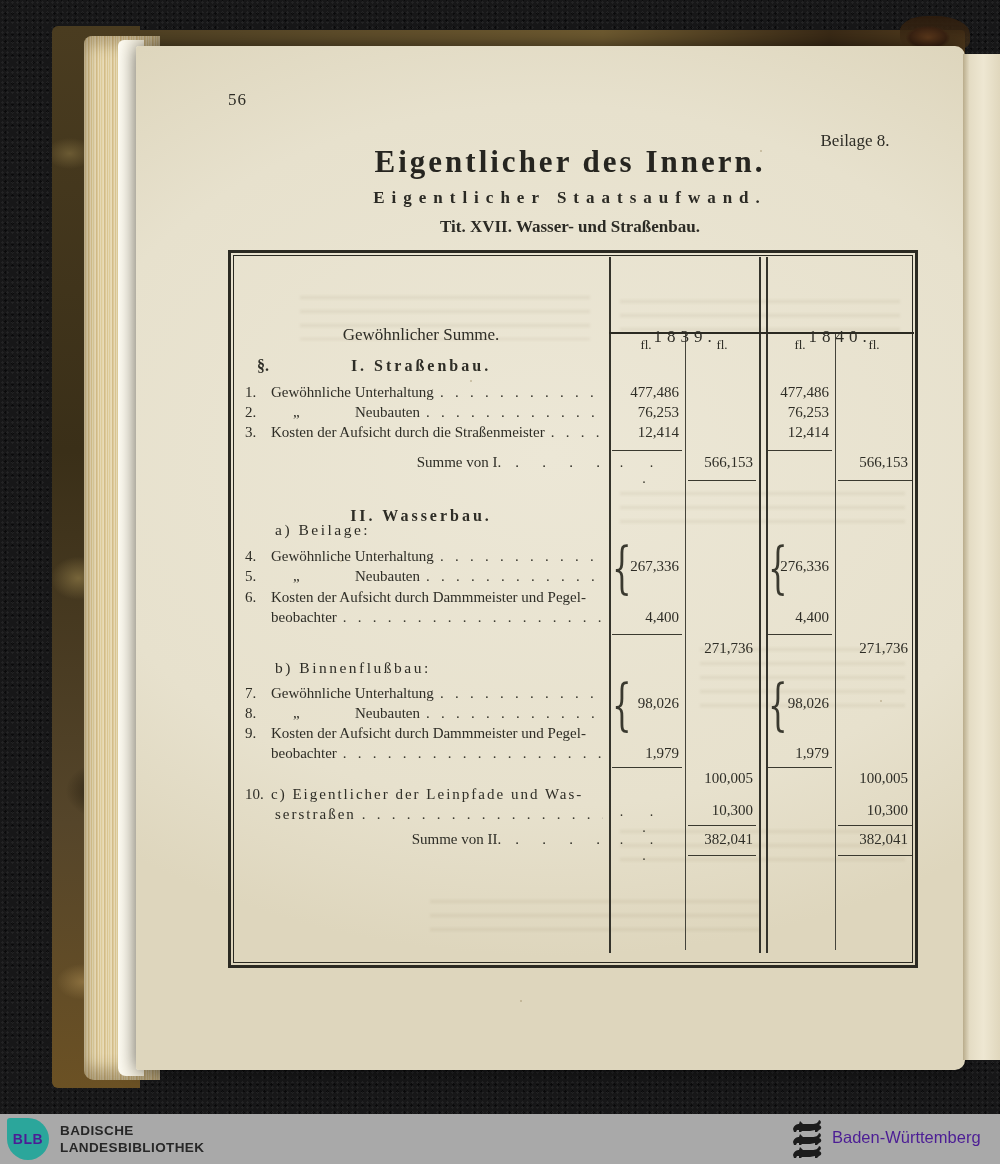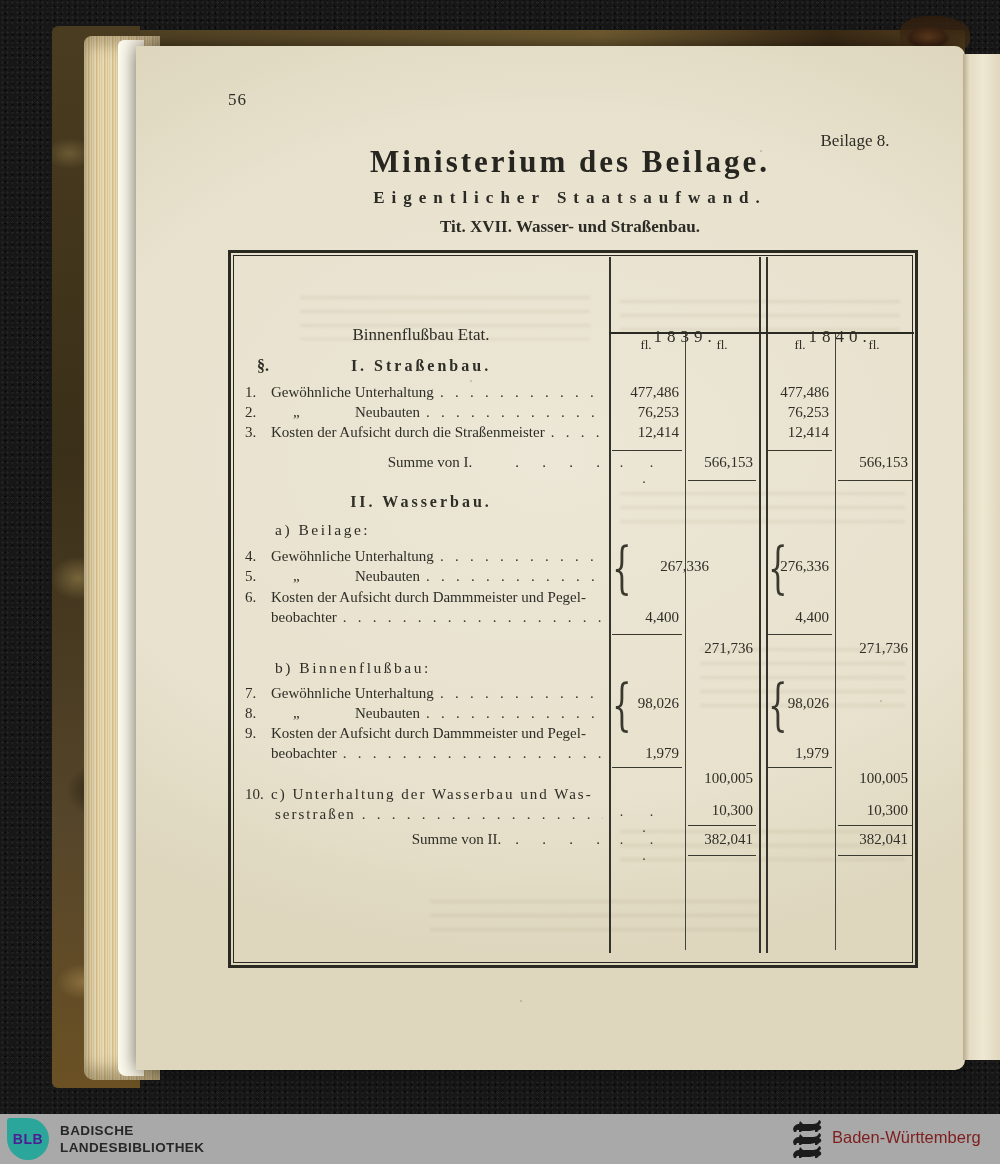--- a/index.html
+++ b/index.html
@@ -116,21 +116,21 @@
   .blb-logo{
     position:absolute;left:7px;top:4px;width:42px;height:42px;background:#2BA69B;
     border-radius:3px 50% 50% 50%;display:flex;align-items:center;justify-content:center;
     color:#4c1d95;font-weight:bold;font-size:14px;letter-spacing:.5px;
   }
   .blb-name{
     position:absolute;left:60px;top:8px;font-size:13.5px;font-weight:bold;color:#272727;
     line-height:17px;letter-spacing:.4px;
   }
   .bw-arms{position:absolute;left:790px;top:5px;}
-  .bw-name{position:absolute;left:832px;top:14px;font-size:16.5px;color:#7f1d1d;}
+  .bw-name{position:absolute;left:832px;top:14px;font-size:16.5px;color:#4c1d95;}
 </style>
 </head>
 <body>
 
 <div id="stage">
 
   <div class="cover-top"></div>
   <div class="cover-corner-tr"></div>
   <div class="cover-left"></div>
   <div class="page-edges"></div>
@@ -145,34 +145,34 @@
   <div class="bleed" style="left:620px;top:830px;width:285px;height:34px;"></div>
   <div class="bleed" style="left:430px;top:900px;width:330px;height:36px;"></div>
   <div class="speck" style="left:470px;top:380px;"></div>
   <div class="speck" style="left:760px;top:150px;"></div>
   <div class="speck" style="left:340px;top:560px;"></div>
   <div class="speck" style="left:880px;top:700px;"></div>
   <div class="speck" style="left:520px;top:1000px;"></div>
 
   <div class="pg-num">56</div>
   <div class="beilage">Beilage 8.</div>
-  <div class="doc-title">Ministerium des Beilage.</div>
+  <div class="doc-title">Eigentlicher des Innern.</div>
   <div class="doc-subtitle">Eigentlicher Staatsaufwand.</div>
   <div class="doc-tit">Tit. XVII. Wasser- und Straßenbau.</div>
 
   <div class="tbl">
     <div class="tbl-inner"></div>
 
     <div class="vline" style="left:378px;top:4px;height:696px;"></div>
     <div class="vthin" style="left:454px;top:81px;height:616px;"></div>
     <div class="vline" style="left:528px;top:4px;height:696px;"></div>
     <div class="vline" style="left:535px;top:4px;height:696px;"></div>
     <div class="vthin" style="left:604px;top:81px;height:616px;"></div>
 
-    <div class="hdr-label">Binnenflußbau Etat.</div>
+    <div class="hdr-label">Gewöhnlicher Summe.</div>
     <div class="hdr-year" style="left:388px;width:132px;">1839.</div>
     <div class="hdr-year" style="left:542px;width:134px;">1840.</div>
     <div class="hline" style="left:378px;top:79px;width:305px;"></div>
     <div class="fl" style="left:400px;">fl.</div>
     <div class="fl" style="left:476px;">fl.</div>
     <div class="fl" style="left:554px;">fl.</div>
     <div class="fl" style="left:628px;">fl.</div>
 
     <div class="para-mark" style="top:104px;">§.</div>
     <div class="heading" style="top:104px;">I. Straßenbau.</div>
@@ -198,46 +198,46 @@
       <span class="num">3.</span>
       <span class="lbl">Kosten der Aufsicht durch die Straßenmeister</span>
       <span class="dots">. &nbsp; . &nbsp; . &nbsp; . &nbsp; . &nbsp; . &nbsp; . &nbsp; . &nbsp; . &nbsp; . &nbsp; . &nbsp; . &nbsp; . &nbsp; . &nbsp; . &nbsp; . &nbsp; . &nbsp; . &nbsp; . &nbsp; .</span>
     </div>
     <div class="val v1a" style="top:171px;">12,414</div>
     <div class="val v2a" style="top:171px;">12,414</div>
 
     <div class="rule" style="left:381px;top:197px;width:70px;"></div>
     <div class="rule" style="left:537px;top:197px;width:64px;"></div>
 
-    <div class="sumrow" style="top:201px;gap:29px;">
+    <div class="sumrow" style="top:201px;">
       <span>Summe von I.</span>
       <span class="sumdots">. &nbsp; . &nbsp; . &nbsp; .</span>
     </div>
     <div class="cdots" style="left:382px;top:202px;width:66px;">. &nbsp; . &nbsp; .</div>
     <div class="val v1b" style="top:201px;">566,153</div>
     <div class="val v2b" style="top:201px;">566,153</div>
     <div class="rule" style="left:457px;top:227px;width:68px;"></div>
     <div class="rule" style="left:607px;top:227px;width:74px;"></div>
 
-    <div class="heading" style="top:240px;font-family:Liberation Serif, serif;">II. Wasserbau.</div>
+    <div class="heading" style="top:254px;font-family:Liberation Serif, serif;">II. Wasserbau.</div>
     <div class="subhead" style="top:268px;">a) Beilage:</div>
 
     <div class="trow" style="top:295px;">
       <span class="num">4.</span>
       <span class="lbl">Gewöhnliche Unterhaltung</span>
       <span class="dots">. &nbsp; . &nbsp; . &nbsp; . &nbsp; . &nbsp; . &nbsp; . &nbsp; . &nbsp; . &nbsp; . &nbsp; . &nbsp; . &nbsp; . &nbsp; . &nbsp; . &nbsp; . &nbsp; . &nbsp; . &nbsp; . &nbsp; .</span>
     </div>
     <div class="trow" style="top:315px;">
       <span class="num">5.</span>
       <span class="ditto">„</span>
       <span class="lbl">Neubauten</span>
       <span class="dots">. &nbsp; . &nbsp; . &nbsp; . &nbsp; . &nbsp; . &nbsp; . &nbsp; . &nbsp; . &nbsp; . &nbsp; . &nbsp; . &nbsp; . &nbsp; . &nbsp; . &nbsp; . &nbsp; . &nbsp; . &nbsp; . &nbsp; .</span>
     </div>
     <div class="brace" style="left:381px;top:282px;">{</div>
-    <div class="val" style="left:392px;width:56px;top:305px;padding-left:30px;">267,336</div>
+    <div class="val" style="left:392px;width:56px;top:305px;">267,336</div>
     <div class="brace" style="left:537px;top:282px;">{</div>
     <div class="val" style="left:546px;width:52px;top:305px;">276,336</div>
 
     <div class="trow" style="top:336px;">
       <span class="num">6.</span>
       <span class="lbl">Kosten der Aufsicht durch Dammmeister und Pegel-</span>
     </div>
     <div class="trow" style="top:356px;left:40px;width:332px;">
       <span class="lbl">beobachter</span>
       <span class="dots">. &nbsp; . &nbsp; . &nbsp; . &nbsp; . &nbsp; . &nbsp; . &nbsp; . &nbsp; . &nbsp; . &nbsp; . &nbsp; . &nbsp; . &nbsp; . &nbsp; . &nbsp; . &nbsp; . &nbsp; . &nbsp; . &nbsp; .</span>
@@ -279,21 +279,21 @@
     <div class="val v1a" style="top:492px;">1,979</div>
     <div class="val v2a" style="top:492px;">1,979</div>
 
     <div class="rule" style="left:381px;top:514px;width:70px;"></div>
     <div class="rule" style="left:537px;top:514px;width:64px;"></div>
     <div class="val v1b" style="top:517px;">100,005</div>
     <div class="val v2b" style="top:517px;">100,005</div>
 
     <div class="trow sperr" style="top:533px;">
       <span class="num" style="letter-spacing:0;">10.</span>
-      <span class="lbl">c) Unterhaltung der Wasserbau und Was-</span>
+      <span class="lbl">c) Eigentlicher der Leinpfade und Was-</span>
     </div>
     <div class="trow" style="top:553px;left:44px;width:328px;">
       <span class="lbl sperr">serstraßen</span>
       <span class="dots">. &nbsp; . &nbsp; . &nbsp; . &nbsp; . &nbsp; . &nbsp; . &nbsp; . &nbsp; . &nbsp; . &nbsp; . &nbsp; . &nbsp; . &nbsp; . &nbsp; . &nbsp; . &nbsp; . &nbsp; . &nbsp; . &nbsp; .</span>
     </div>
     <div class="cdots" style="left:382px;top:551px;width:66px;">. &nbsp; . &nbsp; .</div>
     <div class="val v1b" style="top:549px;">10,300</div>
     <div class="val v2b" style="top:549px;">10,300</div>
 
     <div class="rule" style="left:457px;top:572px;width:68px;"></div>

